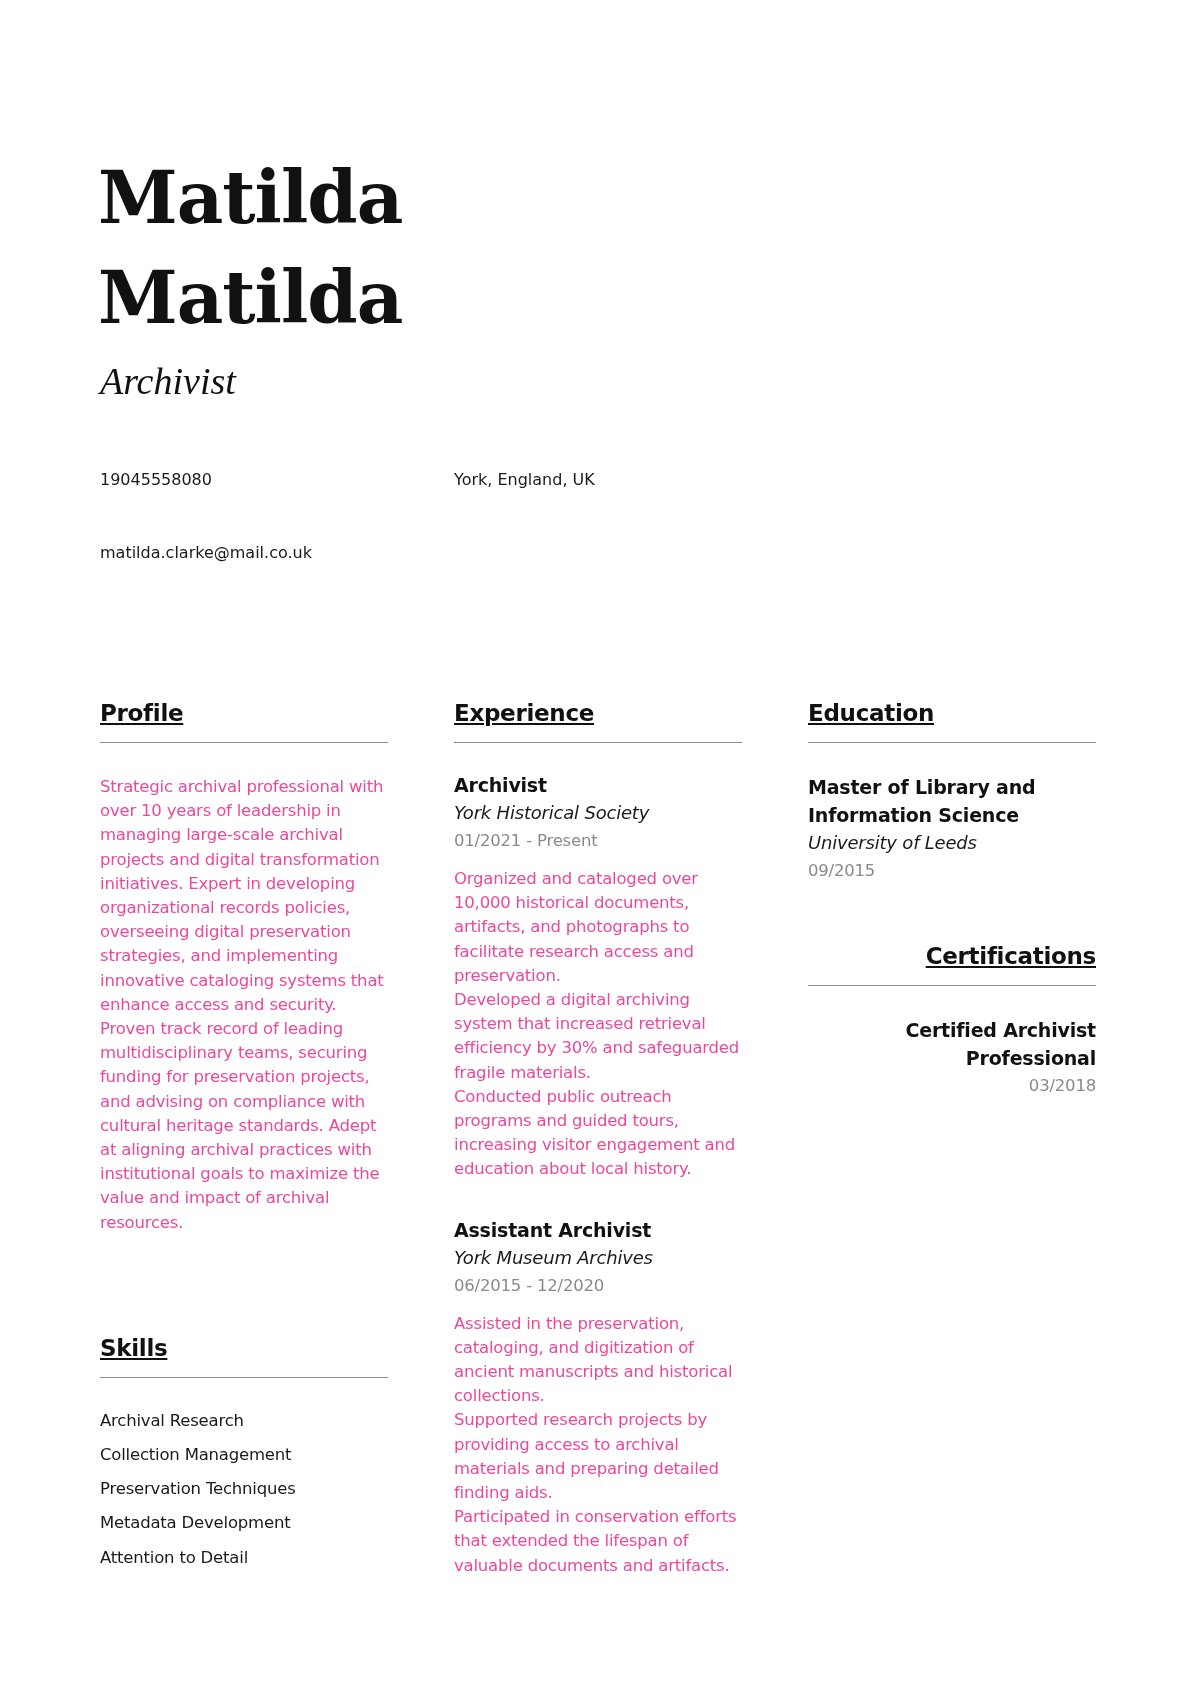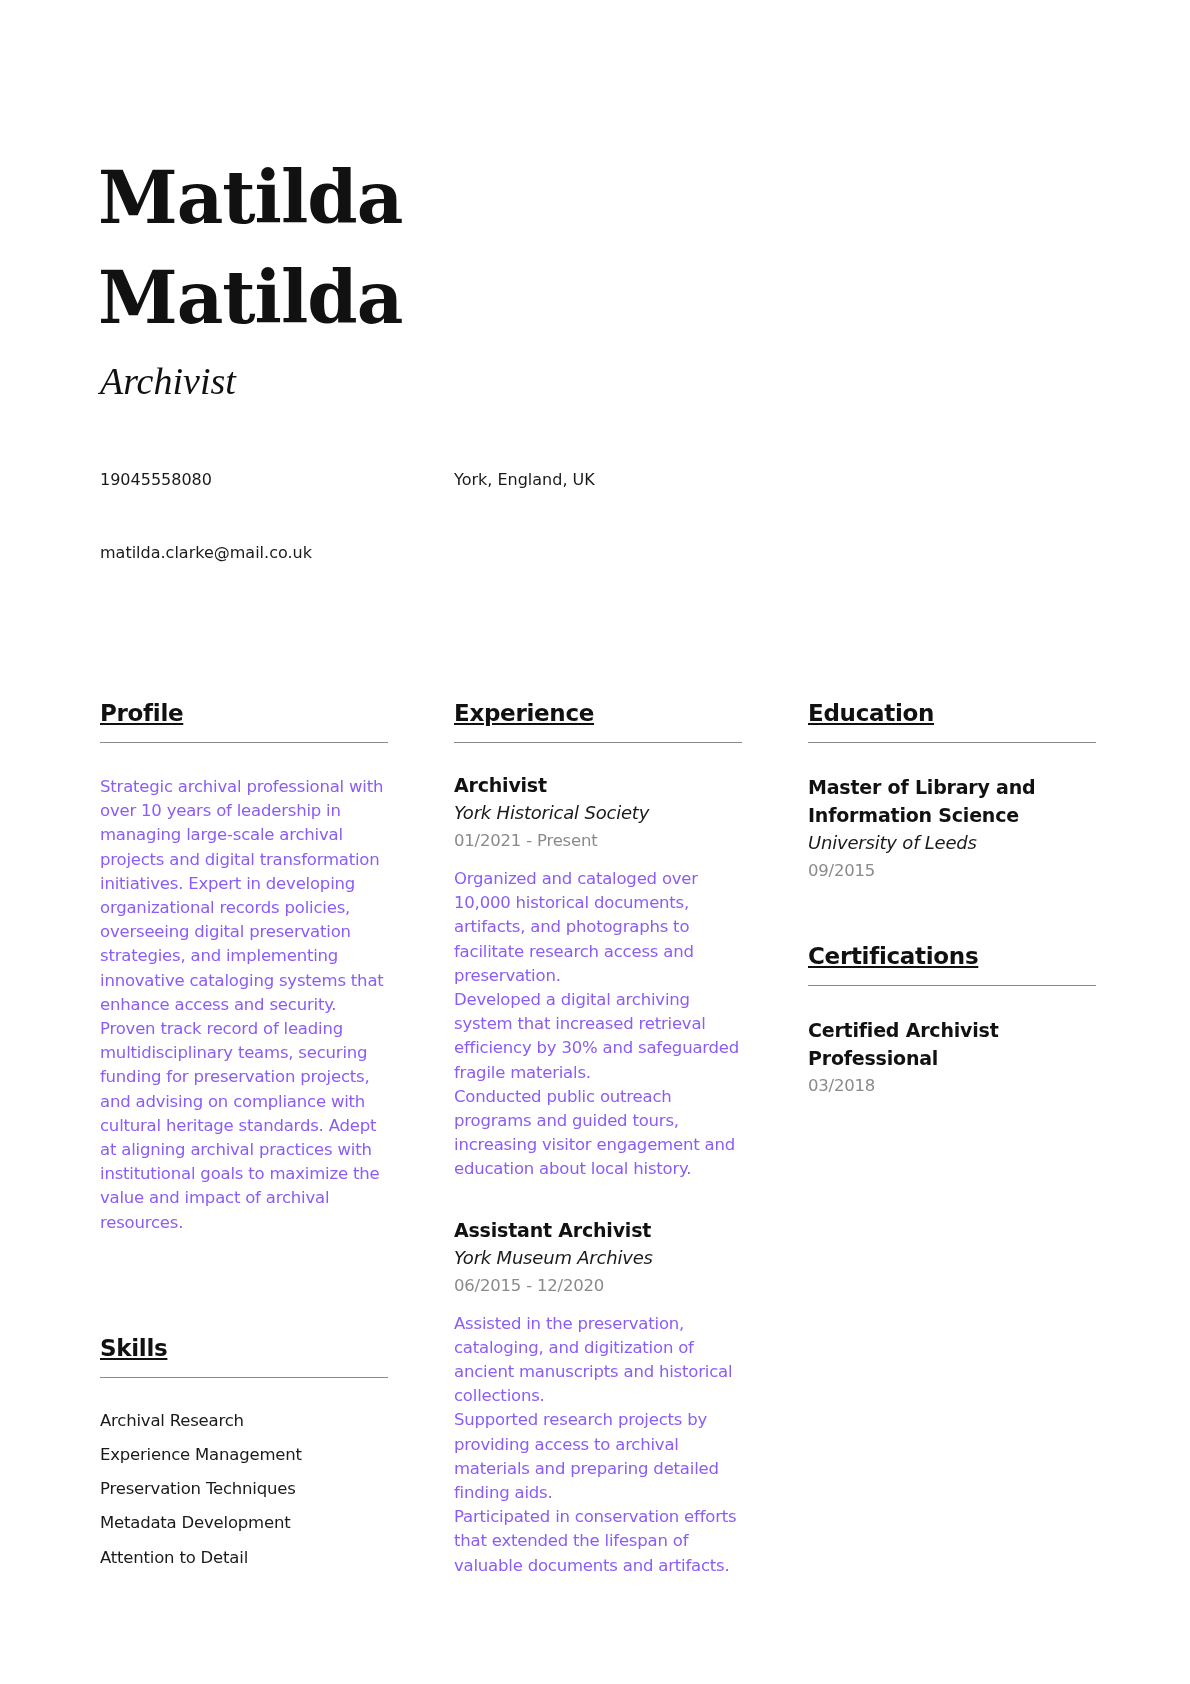--- a/index.html
+++ b/index.html
@@ -61,21 +61,21 @@
     }
     .section-rule {
       height: 0;
       border-top: 1px solid #8a8a8a;
       margin-top: 14px;
       margin-bottom: 32px;
     }
     .body-text {
       font-size: 16.5px;
       line-height: 24.2px;
-      color: #8b5cf6;
+      color: #ec4899;
       letter-spacing: -0.2px;
     }
     .skills-list { list-style: none; }
     .skills-list li {
       font-size: 16.5px;
       line-height: 34.2px;
       letter-spacing: -0.2px;
     }
     .entry-title {
       font-size: 19px;
@@ -119,21 +119,21 @@
     <h2 class="section-title">Profile</h2>
     <div class="section-rule"></div>
     <p class="body-text">Strategic archival professional with over 10 years of leadership in managing large-scale archival projects and digital transformation initiatives. Expert in developing organizational records policies, overseeing digital preservation strategies, and implementing innovative cataloging systems that enhance access and security. Proven track record of leading multidisciplinary teams, securing funding for preservation projects, and advising on compliance with cultural heritage standards. Adept at aligning archival practices with institutional goals to maximize the value and impact of archival resources.</p>
   </section>
 
   <section style="margin-top:98px;">
     <h2 class="section-title">Skills</h2>
     <div class="section-rule" style="margin-bottom:26px;"></div>
     <ul class="skills-list">
       <li>Archival Research</li>
-      <li>Experience Management</li>
+      <li>Collection Management</li>
       <li>Preservation Techniques</li>
       <li>Metadata Development</li>
       <li>Attention to Detail</li>
     </ul>
   </section>
 </div>
 
 <div class="col col-mid">
   <section>
     <h2 class="section-title">Experience</h2>
@@ -167,21 +167,21 @@
   <section>
     <h2 class="section-title">Education</h2>
     <div class="section-rule" style="margin-bottom:30px;"></div>
     <div>
       <div class="entry-title">Master of Library and Information Science</div>
       <div class="entry-org">University of Leeds</div>
       <div class="entry-date">09/2015</div>
     </div>
   </section>
 
-  <section style="margin-top:56px;">
+  <section style="margin-top:56px;text-align:right;">
     <h2 class="section-title">Certifications</h2>
     <div class="section-rule" style="margin-bottom:30px;"></div>
     <div>
       <div class="entry-title">Certified Archivist Professional</div>
       <div class="entry-date">03/2018</div>
     </div>
   </section>
 </div>
 
 </body></html>

